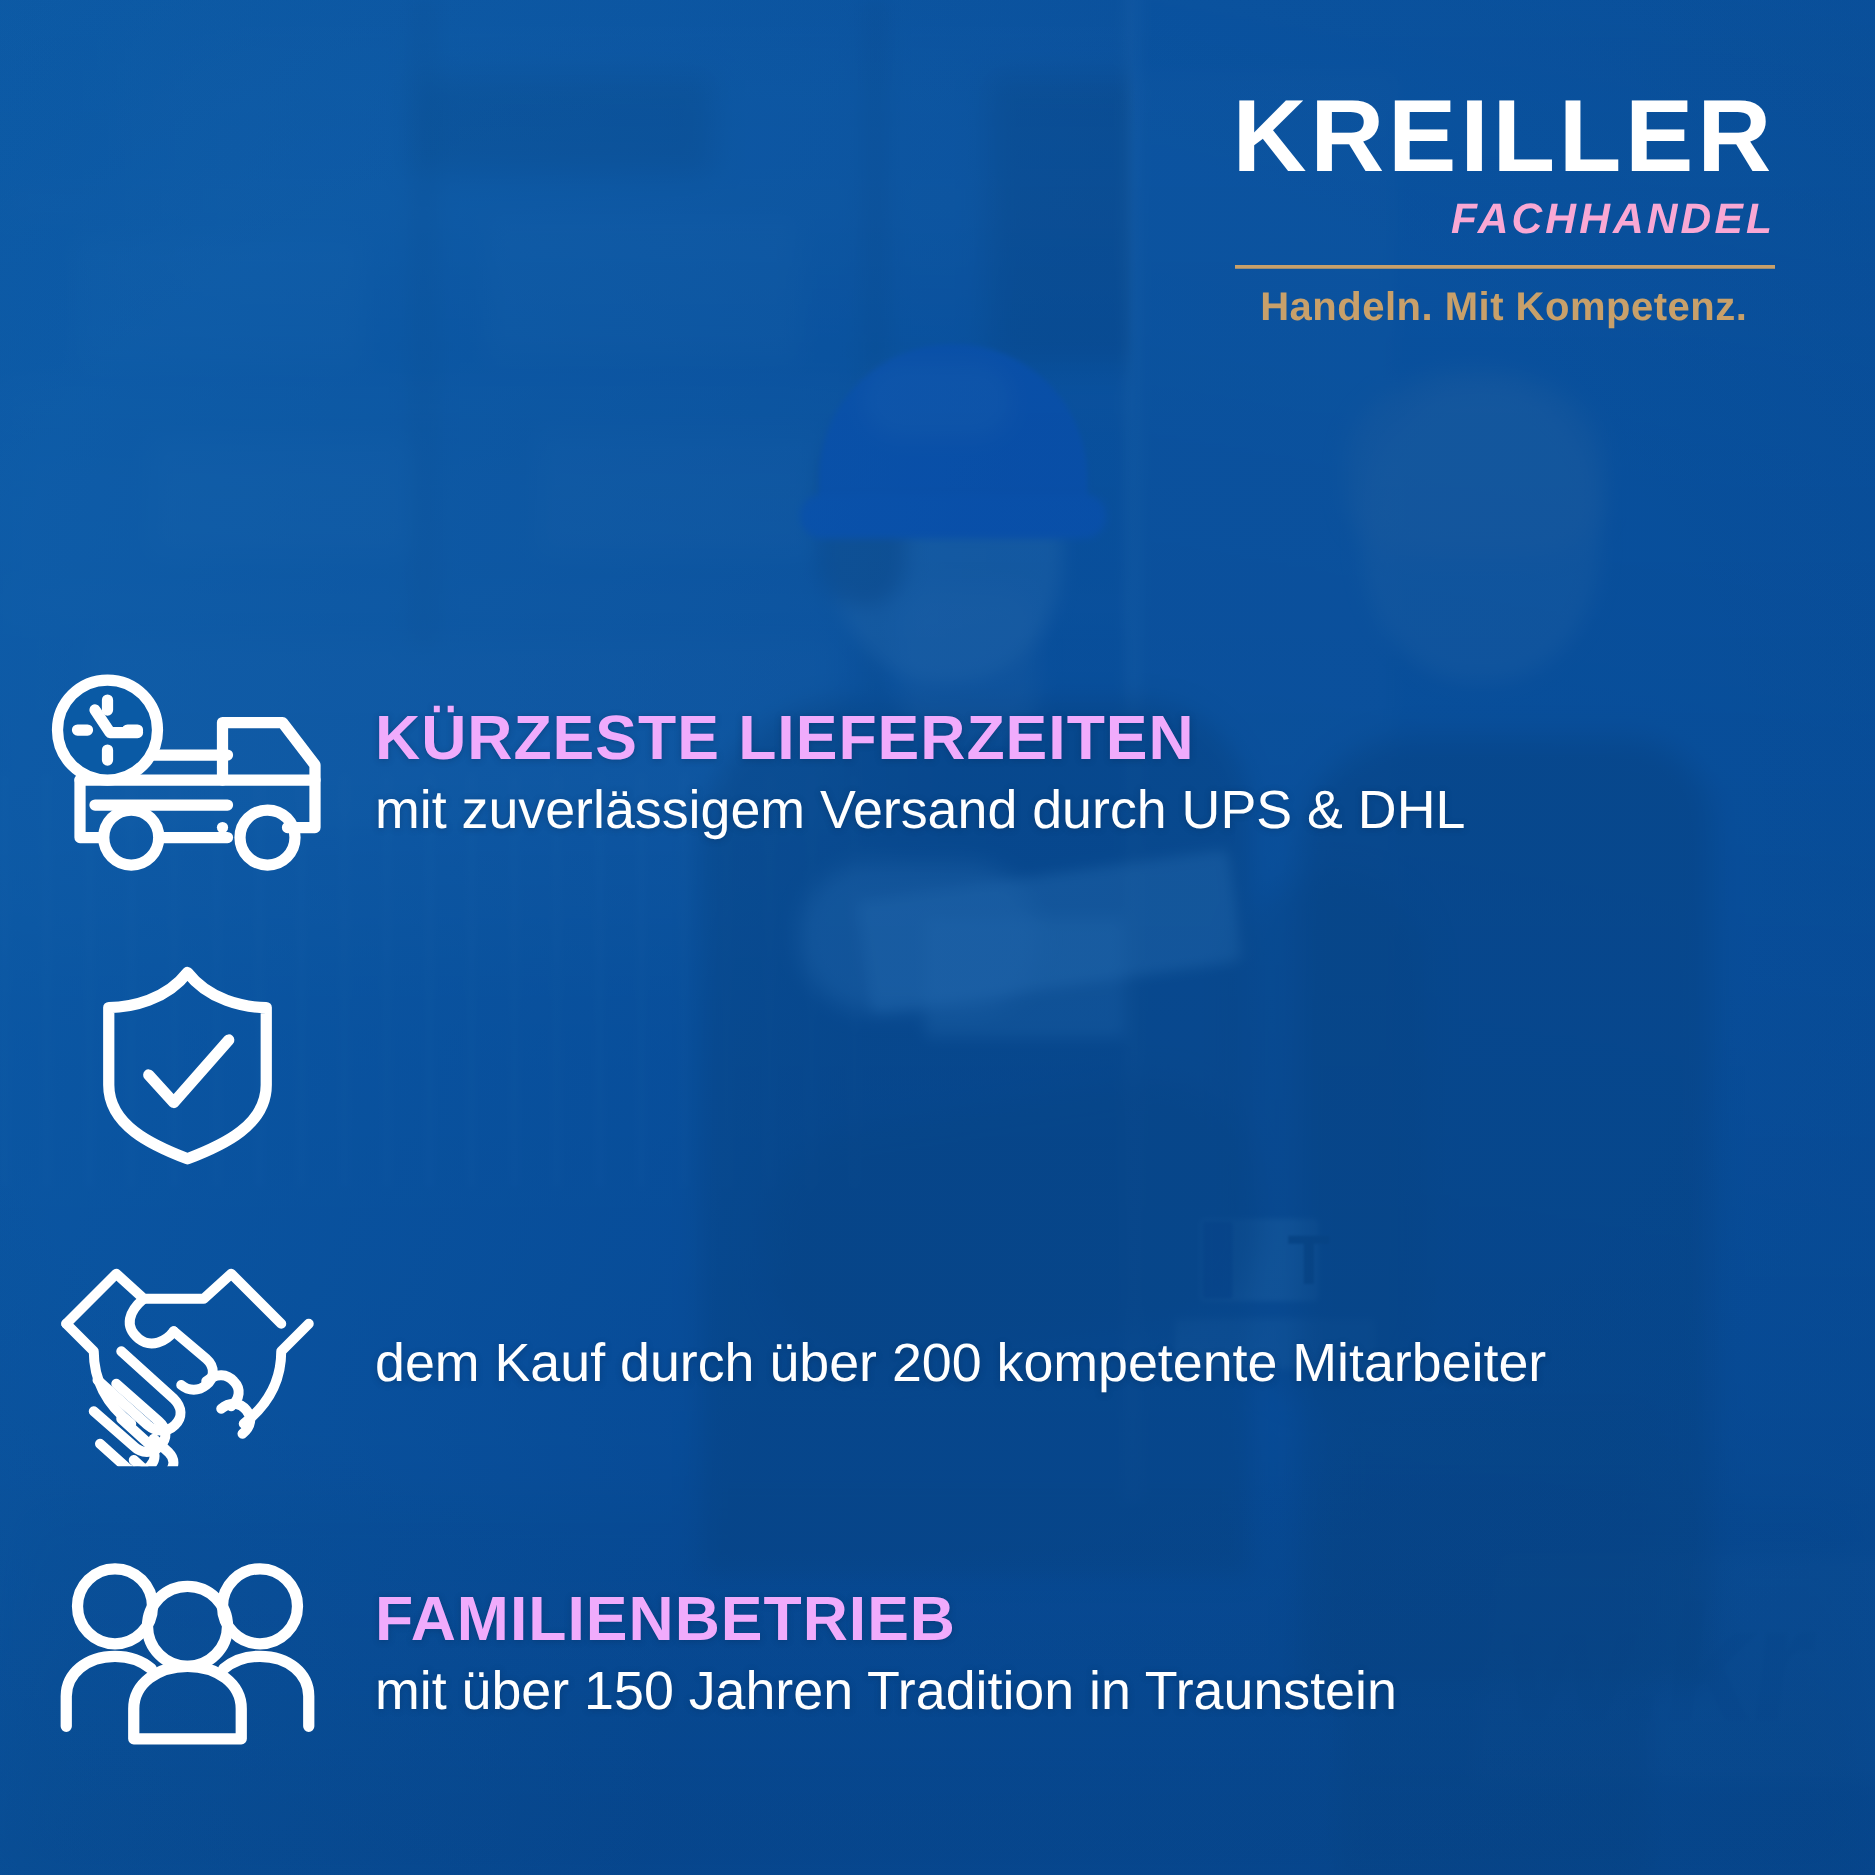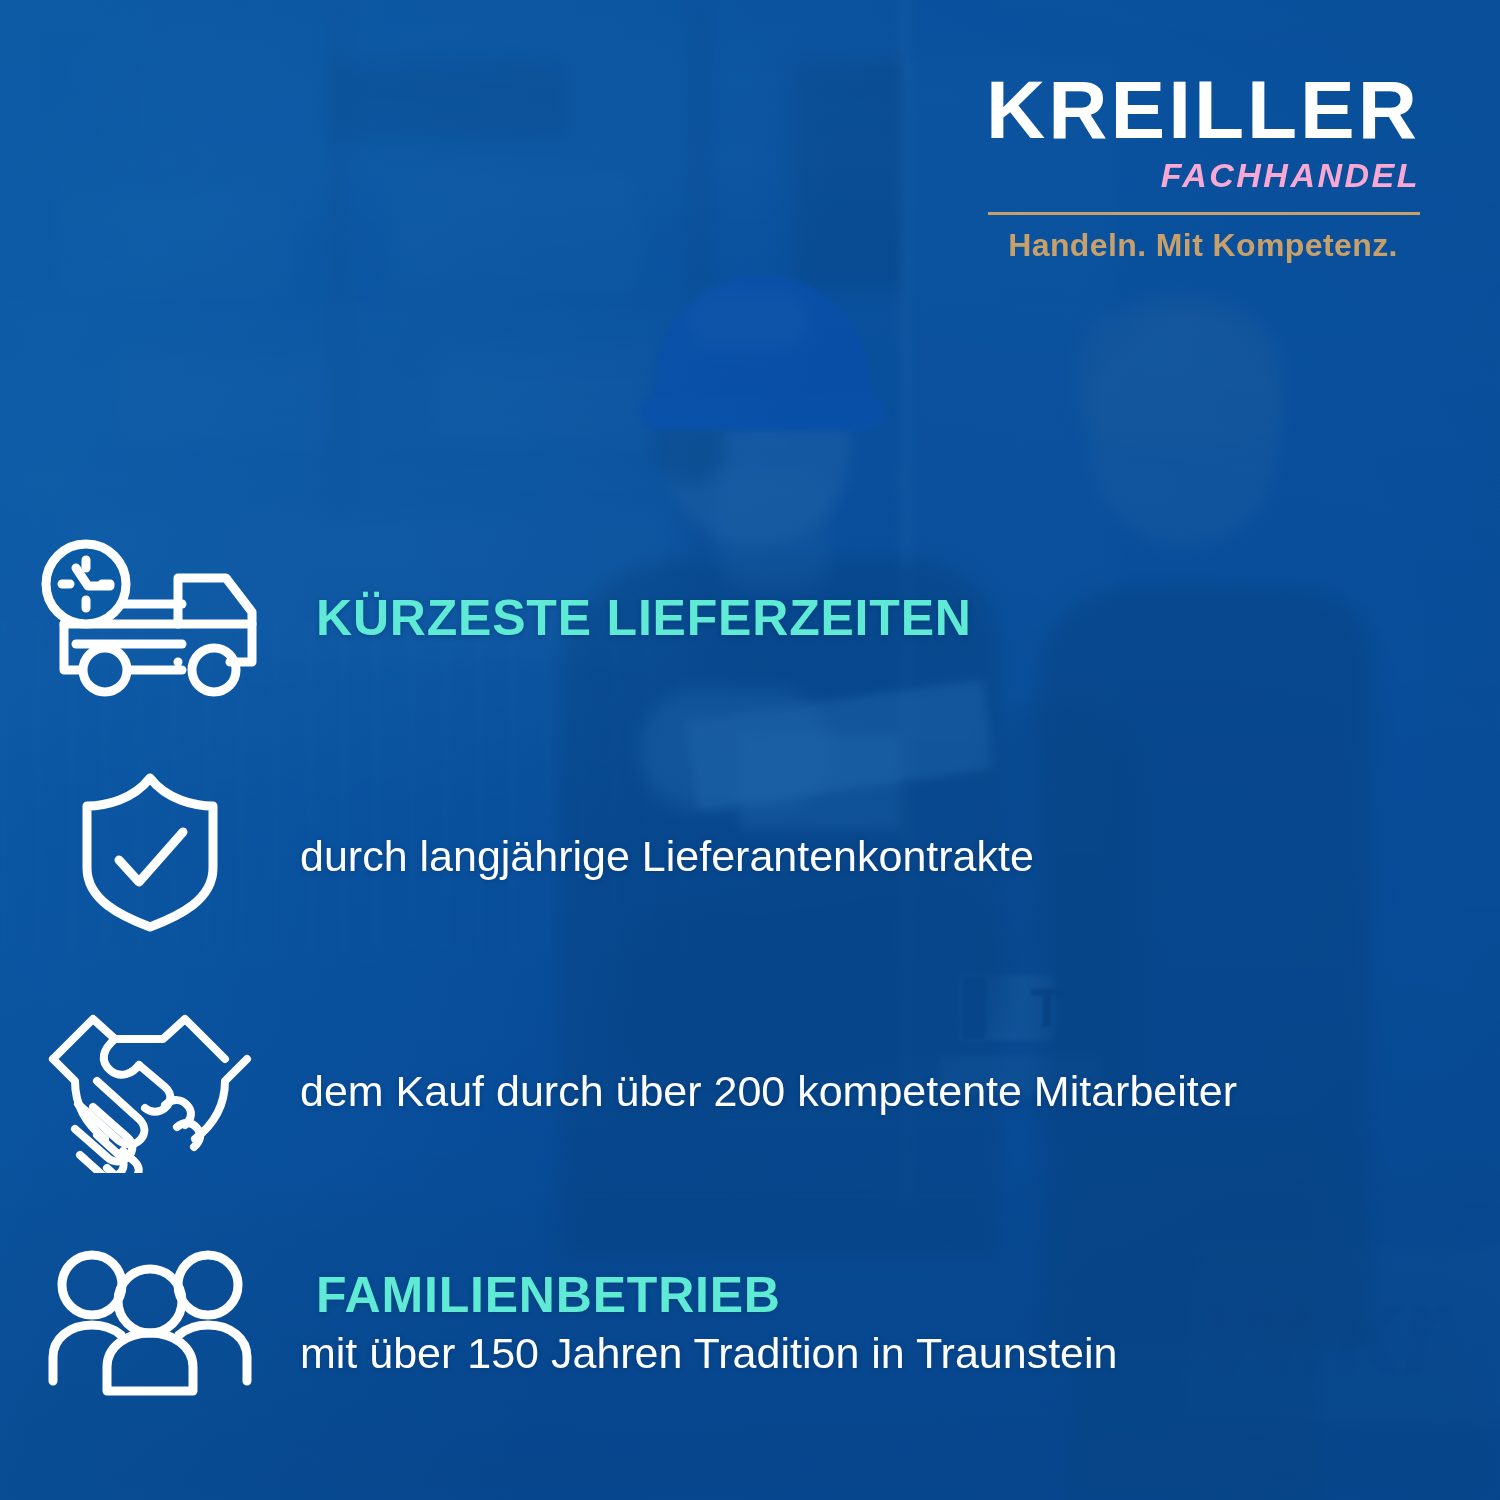--- a/index.html
+++ b/index.html
@@ -78,22 +78,22 @@
   .logo-sub{font:700 italic 34px/1.1 "Liberation Sans",sans-serif;color:#f9a8d4;letter-spacing:2.5px;margin-top:10px;}
   .logo-rule{height:3px;background:#c8a06a;margin:17px 0 13px 0;width:432px;margin-left:auto;}
   .logo-claim{font:700 32px/1.1 "Liberation Sans",sans-serif;color:#c8a06a;letter-spacing:.4px;text-align:center;}
 
   
   .features{position:absolute;left:0;top:500px;width:1500px;}
   .feature{display:flex;align-items:center;height:235px;}
   .f-icon{width:300px;min-width:300px;display:flex;align-items:center;justify-content:center;}
   .f-icon svg{display:block;}
   .f-text{padding-right:40px;}
-  .f-title{font:700 50px/1.08 "Liberation Sans",sans-serif;color:#5eead4;letter-spacing:.8px;
-           text-shadow:0 1px 5px rgba(3,40,80,.35);margin-left:16px;}
+  .f-title{font:700 50px/1.08 "Liberation Sans",sans-serif;color:#f0abfc;letter-spacing:.8px;
+           text-shadow:0 1px 5px rgba(3,40,80,.35);}
   .f-sub{font:400 43px/1.12 "Liberation Sans",sans-serif;color:#fff;margin-top:7px;
          text-shadow:0 1px 5px rgba(3,40,80,.35);}
 </style>
 </head>
 <body>
 
 <div class="stage">
 
   <div class="photo">
     <div class="ph bg-base"></div>
@@ -177,32 +177,32 @@
             <circle cx="184" cy="132" r="22"></circle>
             <path d="M60 66 h92"></path>
             <path d="M46 106 h106"></path>
             <circle cx="56" cy="46" r="40" fill="#0a5aa5"></circle>
             <path d="M56 22 v8 M56 62 v8 M32 46 h8 M72 46 h8"></path>
             <path d="M46 30 l12 18 h22"></path>
           </svg>
         </div>
         <div class="f-text">
           <div class="f-title">KÜRZESTE LIEFERZEITEN</div>
+          <div class="f-sub">mit zuverlässigem Versand durch UPS &amp; DHL</div>
         </div>
       </div>
 
       <div class="feature">
         <div class="f-icon">
           <svg width="150" height="165" viewBox="0 0 150 165" fill="none" stroke="#fff" stroke-width="9" stroke-linecap="round" stroke-linejoin="round">
             <path d="M75 8 C58 30 30 36 12 36 v62 c0 32 34 48 63 59 29-11 63-27 63-59 V36 c-18 0-46-6-63-28z"></path>
             <path d="M44 90 l20 22 l44-50"></path>
           </svg>
         </div>
         <div class="f-text">
-          <div class="f-sub">durch langjährige Lieferantenkontrakte</div>
         </div>
       </div>
 
       <div class="feature">
         <div class="f-icon">
           <svg width="210" height="170" viewBox="0 0 210 170" fill="none" stroke="#fff" stroke-width="8" stroke-linecap="round" stroke-linejoin="round">
             <path d="M8 56 L48 16 l22 20 h48 l22-20 l40 40"></path>
             <path d="M8 56 l22 22 c0 26 12 44 30 58"></path>
             <path d="M202 56 l-22 22 c0 26 -12 44 -30 58"></path>
             <path d="M70 36 c-12 10 -16 22 -4 32 10 8 22 2 28 -6"></path>

